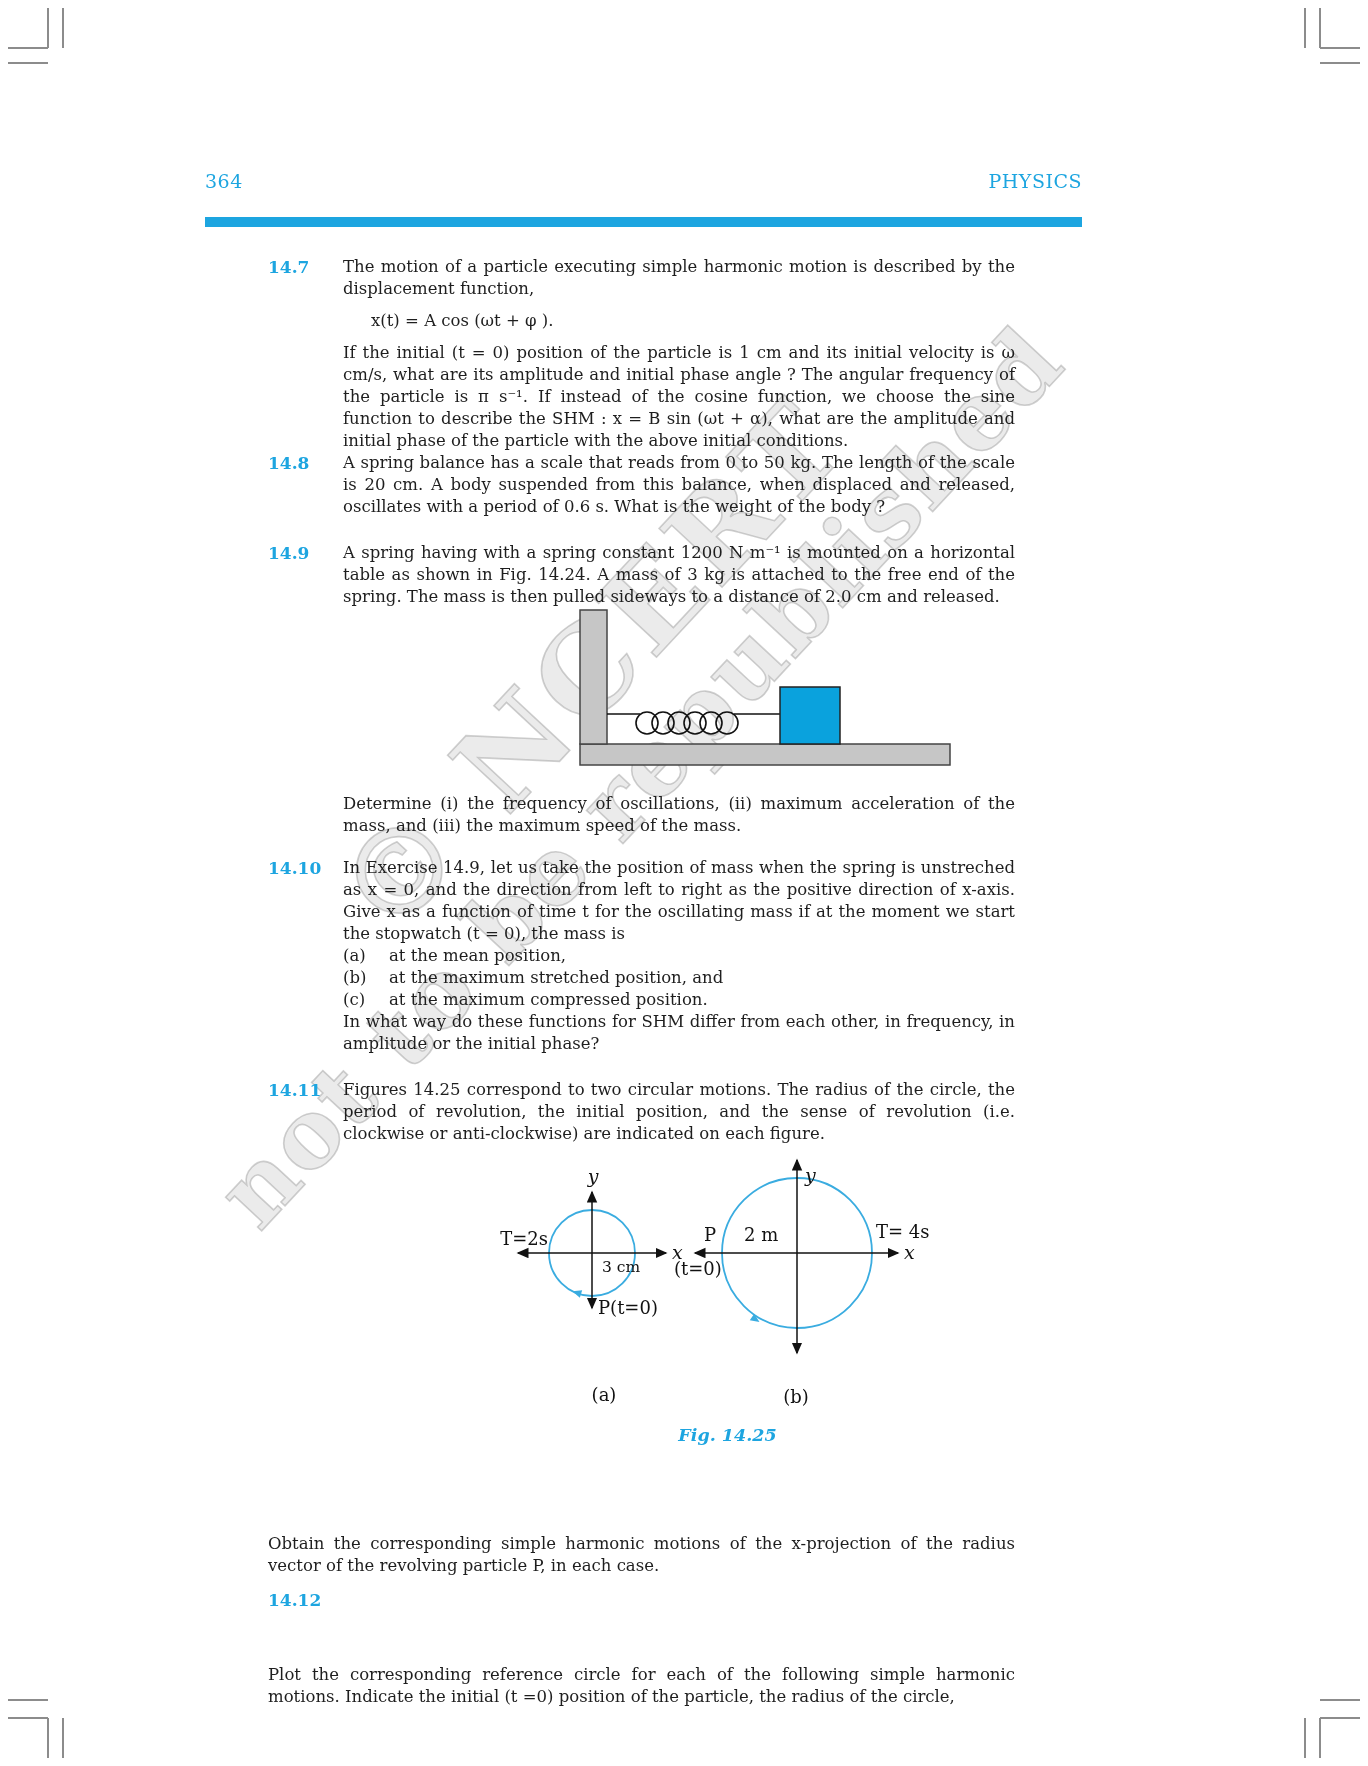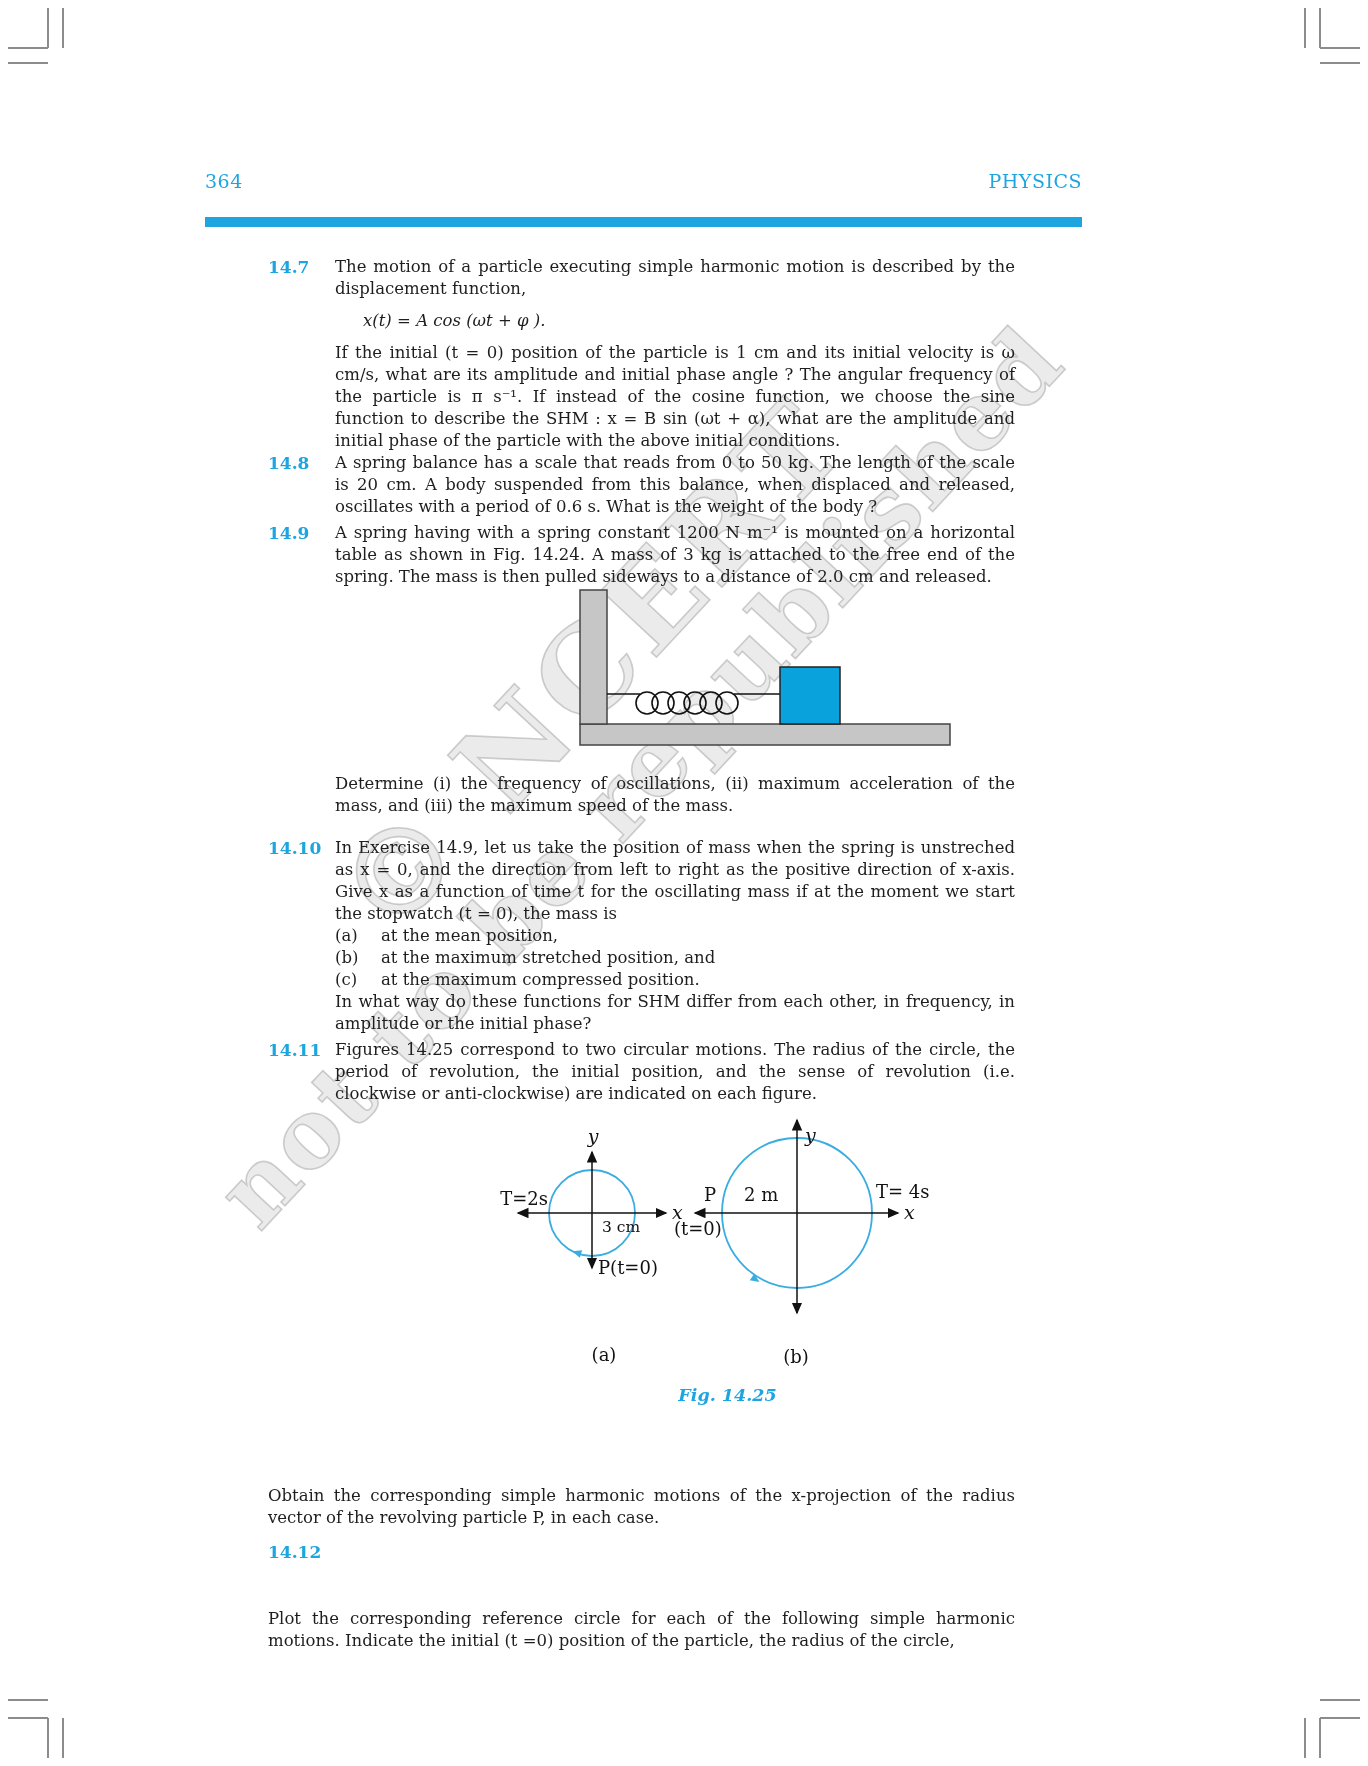--- a/index.html
+++ b/index.html
@@ -8,27 +8,27 @@
   
   .cm{position:absolute;background:#8c8c8c;}
   .cm.v{width:2px;height:40px;}
   .cm.h{width:40px;height:2px;}
   
   .hdr{position:absolute;left:205px;top:170px;width:877px;display:flex;
        justify-content:space-between;color:var(--accent);font-size:19px;letter-spacing:.5px;}
   .hdr-rule{position:absolute;left:205px;top:195px;width:877px;height:10px;background:var(--accent);}
   
   .content{position:absolute;left:268px;top:224px;width:747px;font-size:16.5px;line-height:22px;}
-  .prob{display:flex;}
+  .prob{display:flex;gap:8px;}
   .pnum{width:67px;flex:0 0 67px;color:var(--accent);font-weight:bold;font-size:17px;}
   .pbody{flex:1;text-align:justify;}
-  .eq{font-style:italic;margin:10px 0 10px 28px;}
+  .eq{margin:10px 0 10px 28px;}
   .item{display:flex;}
   .ilabel{width:46px;flex:0 0 46px;}
-  .mt26{} .mt16{margin-top:4px;} .mt14{margin-top:20px;}
+  .mt26{} .mt16{margin-top:24px;} .mt14{margin-top:20px;}
   .mt12{margin-top:12px;flex-direction:column;}
   .figwrap1424{margin:-6px 0 0 302px;}
   .figwrap1425{margin:3px 0 0 212px;}
   .figcap{width:747px;text-align:center;color:var(--accent);font-weight:bold;
           font-style:italic;font-size:17.5px;position:relative;}
   .figcap.c1424{margin-top:10px;left:65px;}
   .figcap.c1425{margin-top:10px;left:86px;}
   
   .wm{position:absolute;font-family:"DejaVu Serif",serif;font-weight:bold;white-space:nowrap;
       color:rgba(165,165,165,0.22);-webkit-text-stroke:1.6px rgba(150,150,150,0.45);

